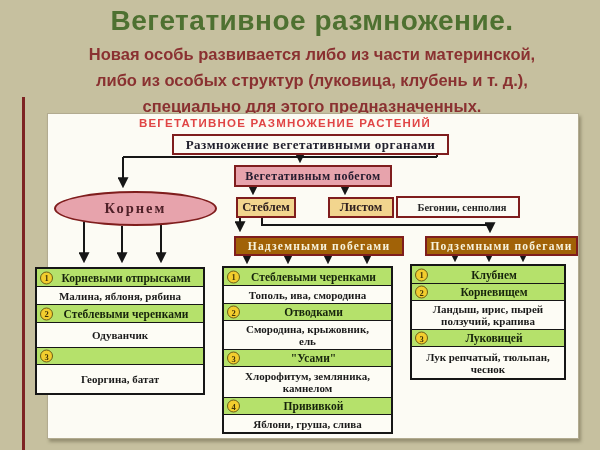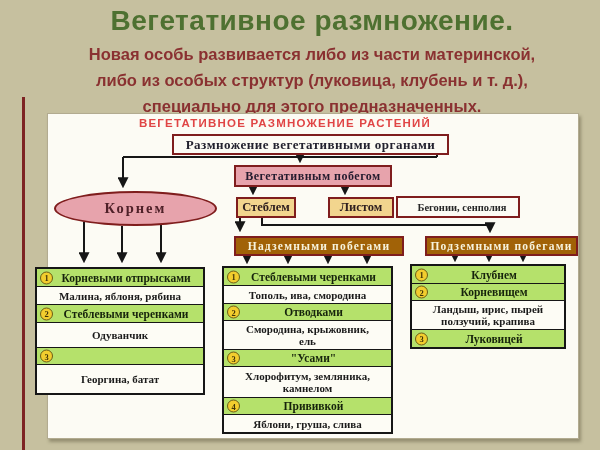--- a/index.html
+++ b/index.html
@@ -169,14 +169,18 @@
       <span class="mtext">Корневищем</span>
     </div>
     <div class="trow ex" style="height:29px">
       <span class="etext">Ландыш, ирис, пырей
 ползучий, крапива</span>
     </div>
     <div class="trow method" style="height:17px">
       <span class="badge">3</span>
       <span class="mtext">Луковицей</span>
     </div>
+    <div class="trow ex" style="height:31px">
+      <span class="etext">Лук репчатый, тюльпан,
+чеснок</span>
+    </div>
   </div>
 </div>
 
 </body></html>

